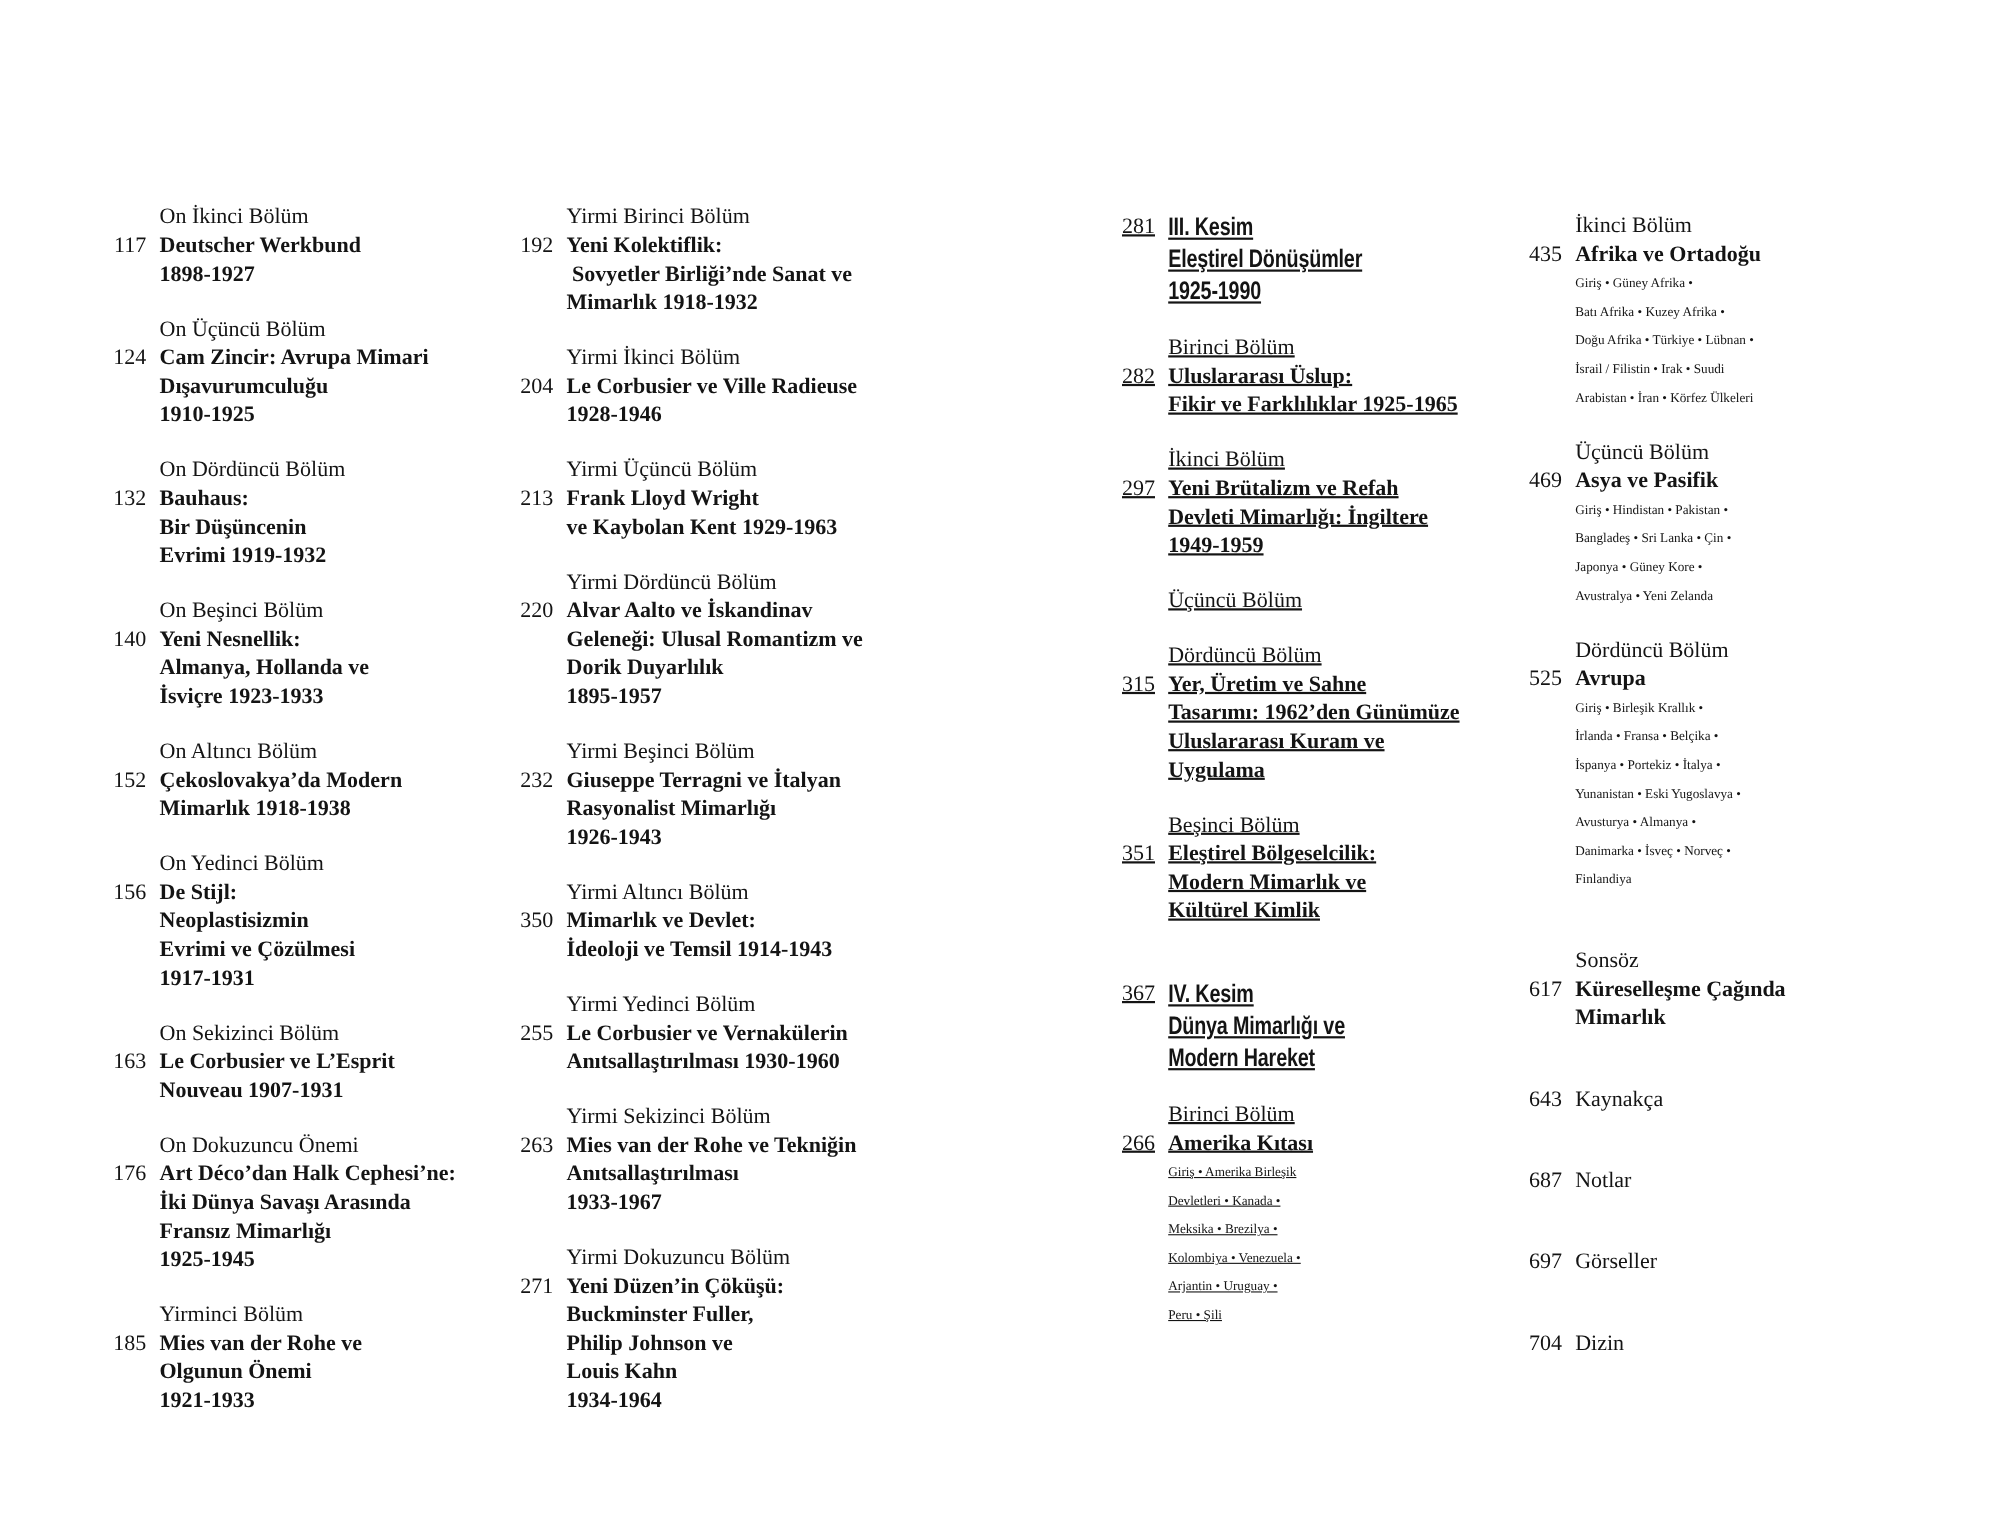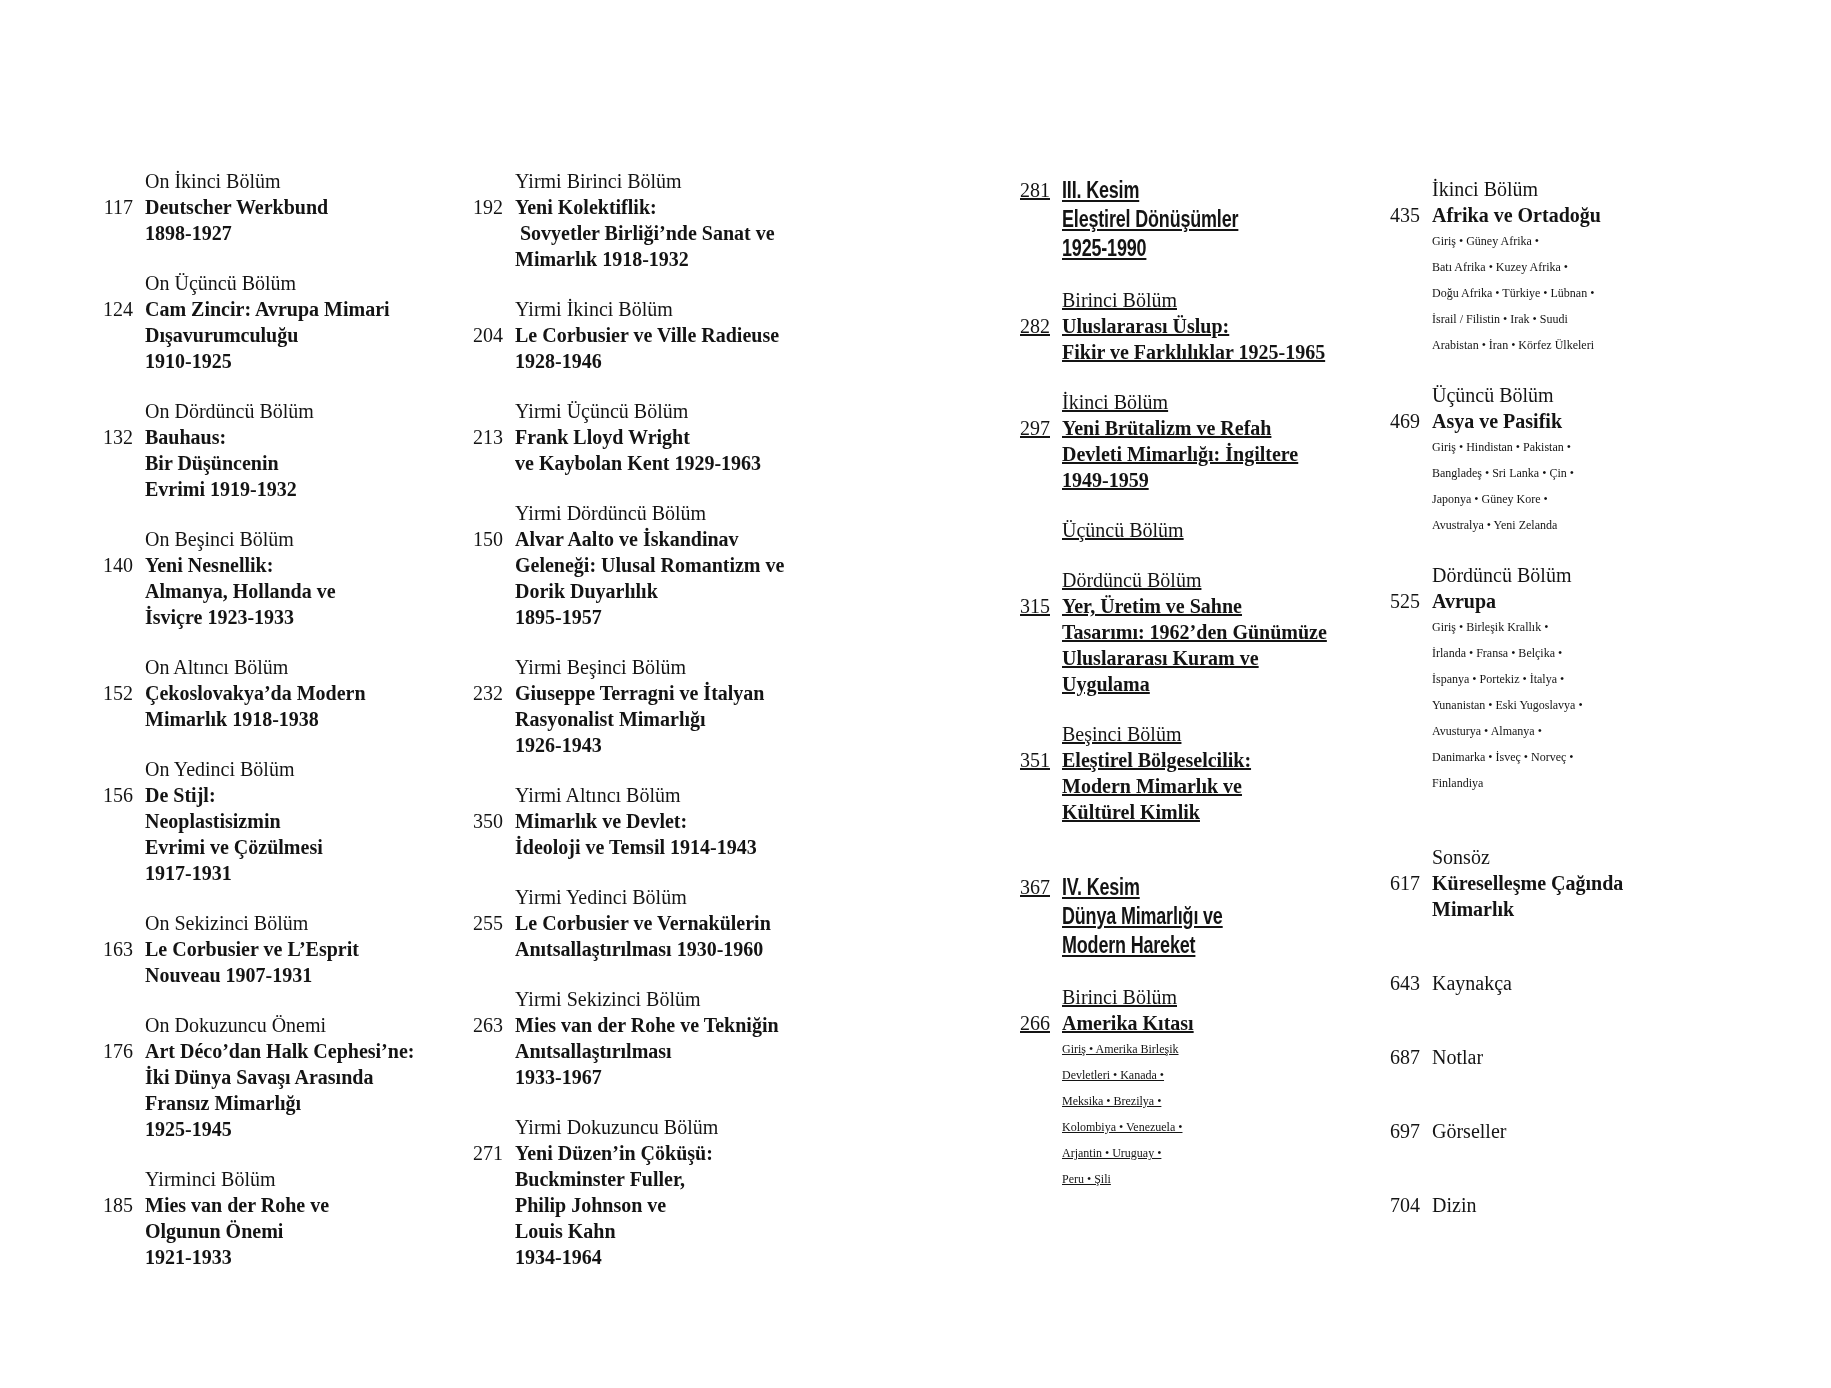--- a/index.html
+++ b/index.html
@@ -18,21 +18,21 @@
   .col{
     position:absolute;
     width:380px;
   }
   .col:nth-child(1){left:88px;top:168px;}
   .col:nth-child(2){left:458px;top:168px;}
   .col:nth-child(3){left:1005px;top:176px;text-decoration:underline;}
   .col:nth-child(4){left:1375px;top:176px;}
 
   .entry{margin-top:24px;}
-  .entry:first-child{margin-top:0;}
+  .entry:first-child{margin-top:16px;}
   .entry.gap-large{margin-top:48px;}
 
   .label{
     margin-left:57px;
     font-size:20px;line-height:26px;
     font-weight:400;
     white-space:pre;
   }
   .row{display:flex;align-items:flex-start;}
   .num{
@@ -200,21 +200,21 @@
           <span class="num">213</span>
           <div class="tw">
             <div class="title">Frank Lloyd Wright
 ve Kaybolan Kent 1929-1963</div>
           </div>
         </div>
       </div>
       <div class="entry">
         <div class="label">Yirmi Dördüncü Bölüm</div>
         <div class="row">
-          <span class="num">150</span>
+          <span class="num">220</span>
           <div class="tw">
             <div class="title">Alvar Aalto ve İskandinav
 Geleneği: Ulusal Romantizm ve
 Dorik Duyarlılık
 1895-1957</div>
           </div>
         </div>
       </div>
       <div class="entry">
         <div class="label">Yirmi Beşinci Bölüm</div>

